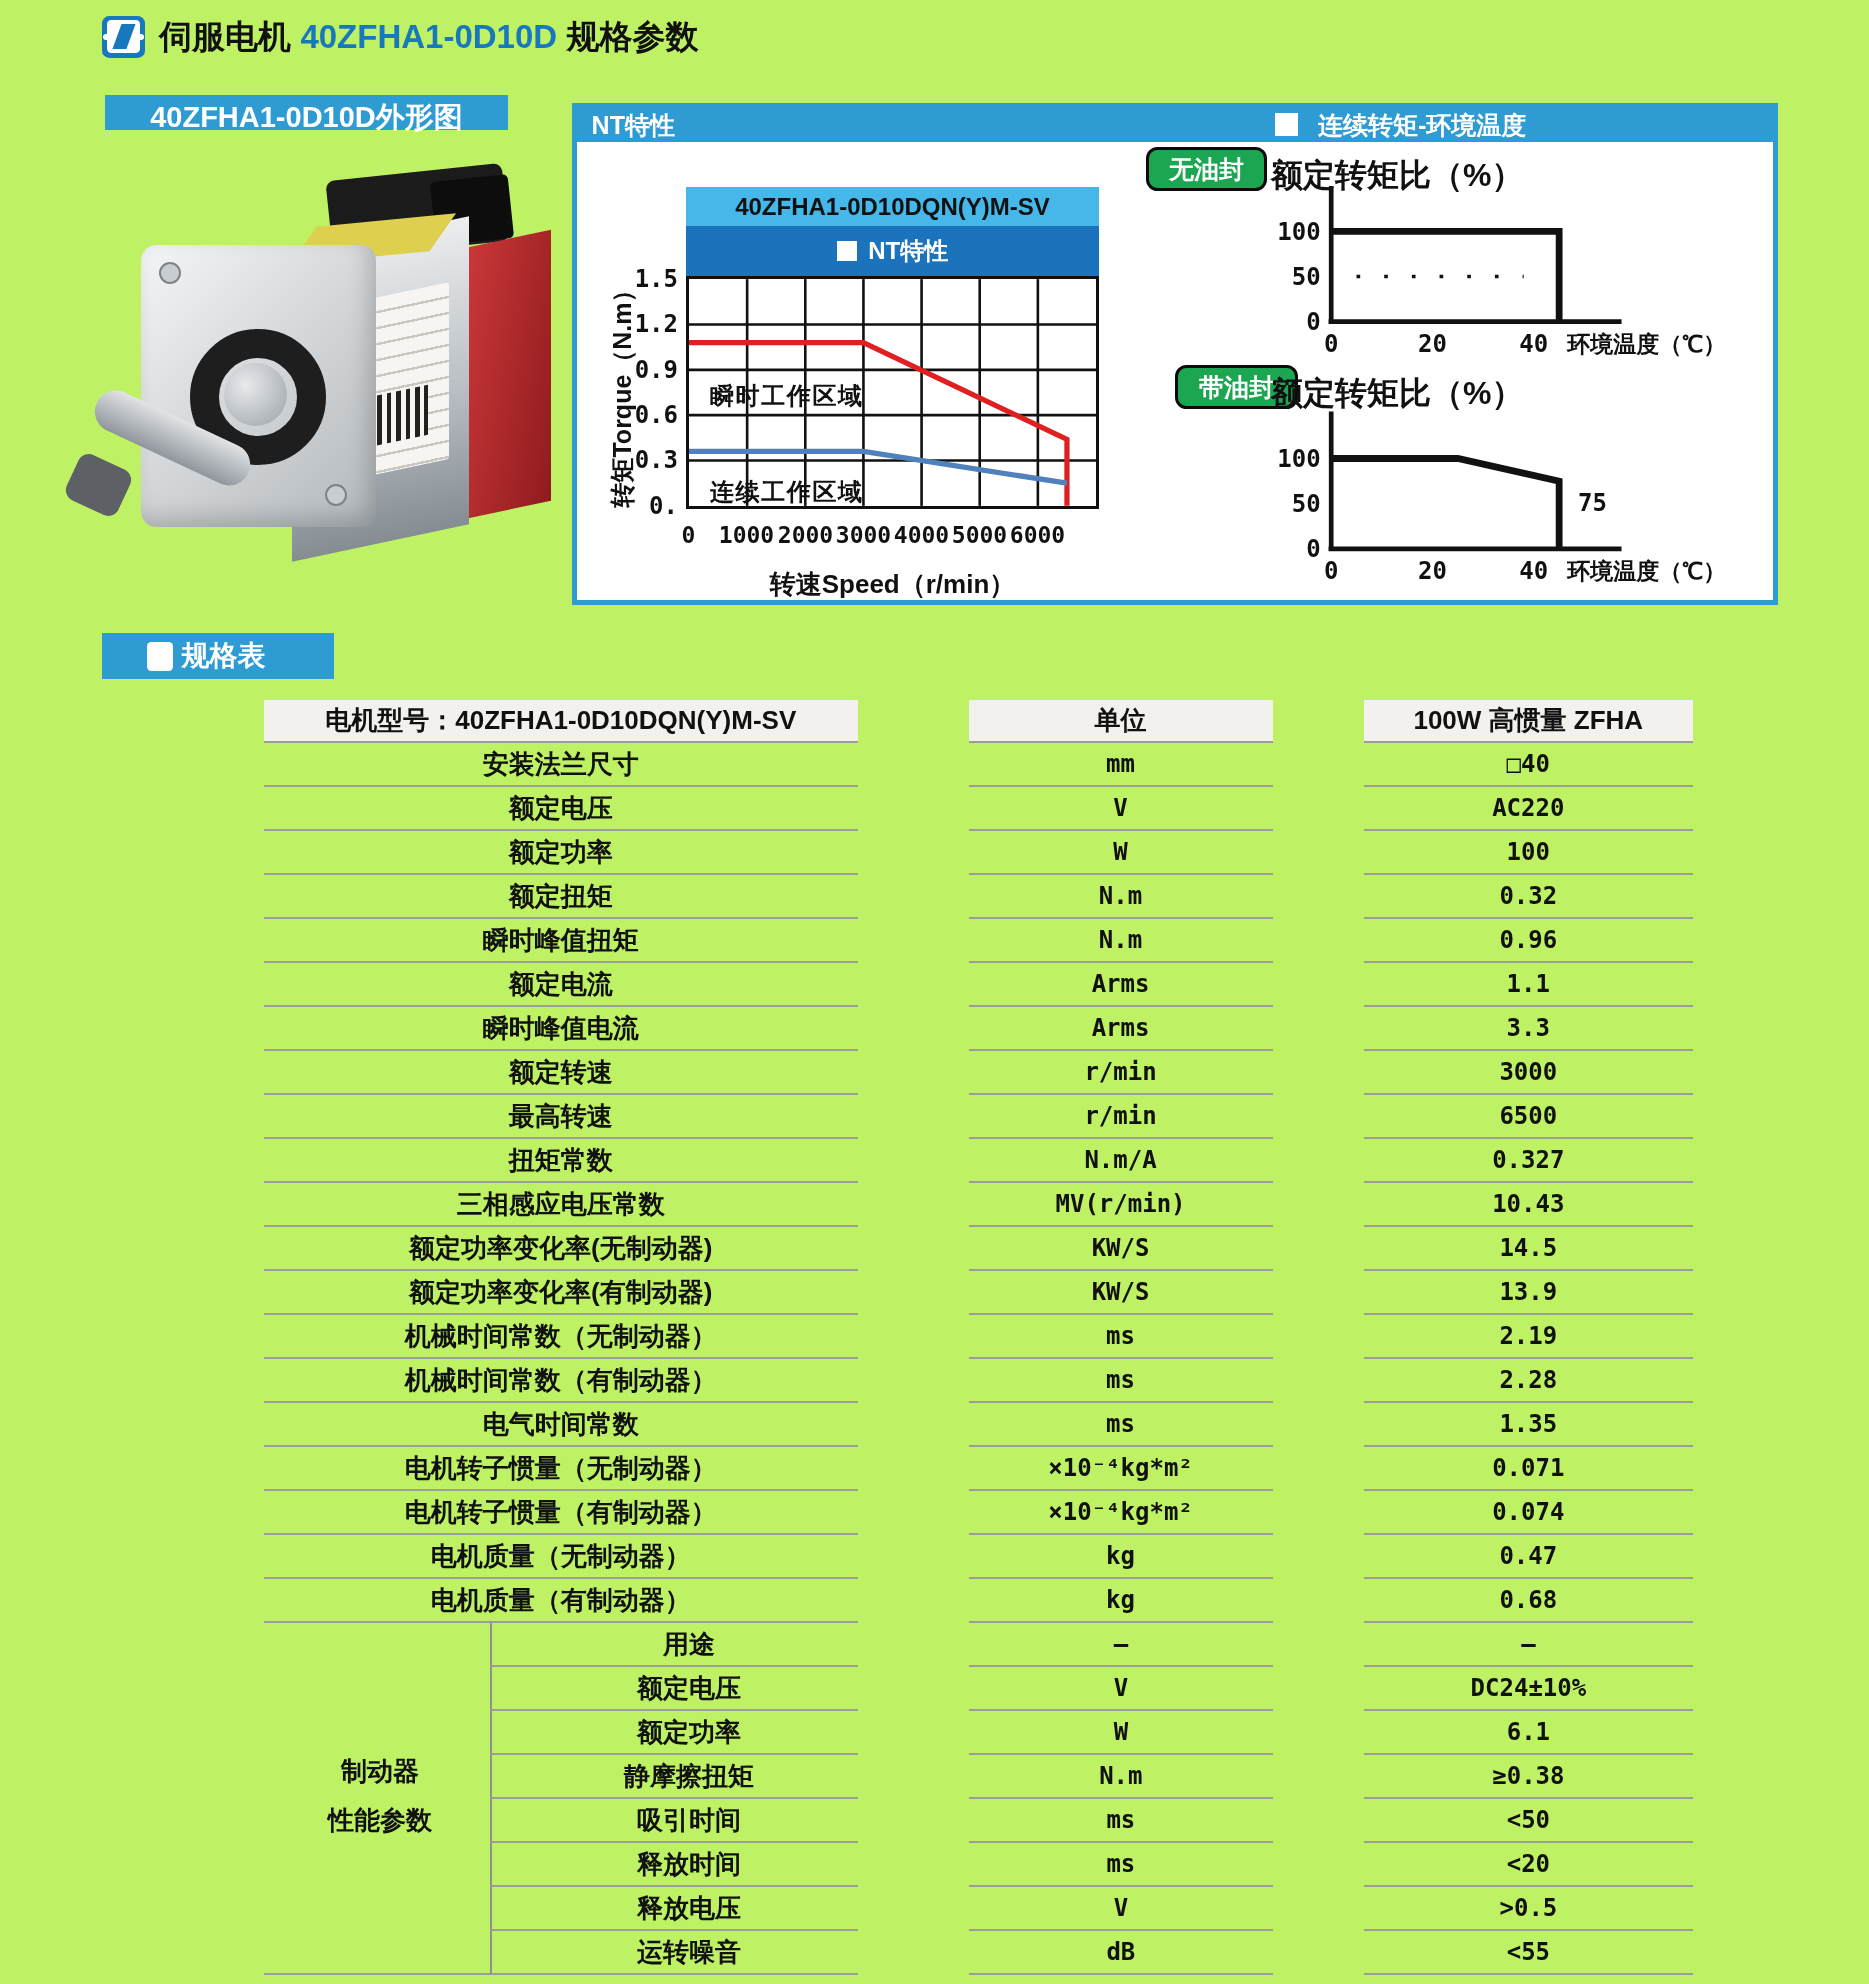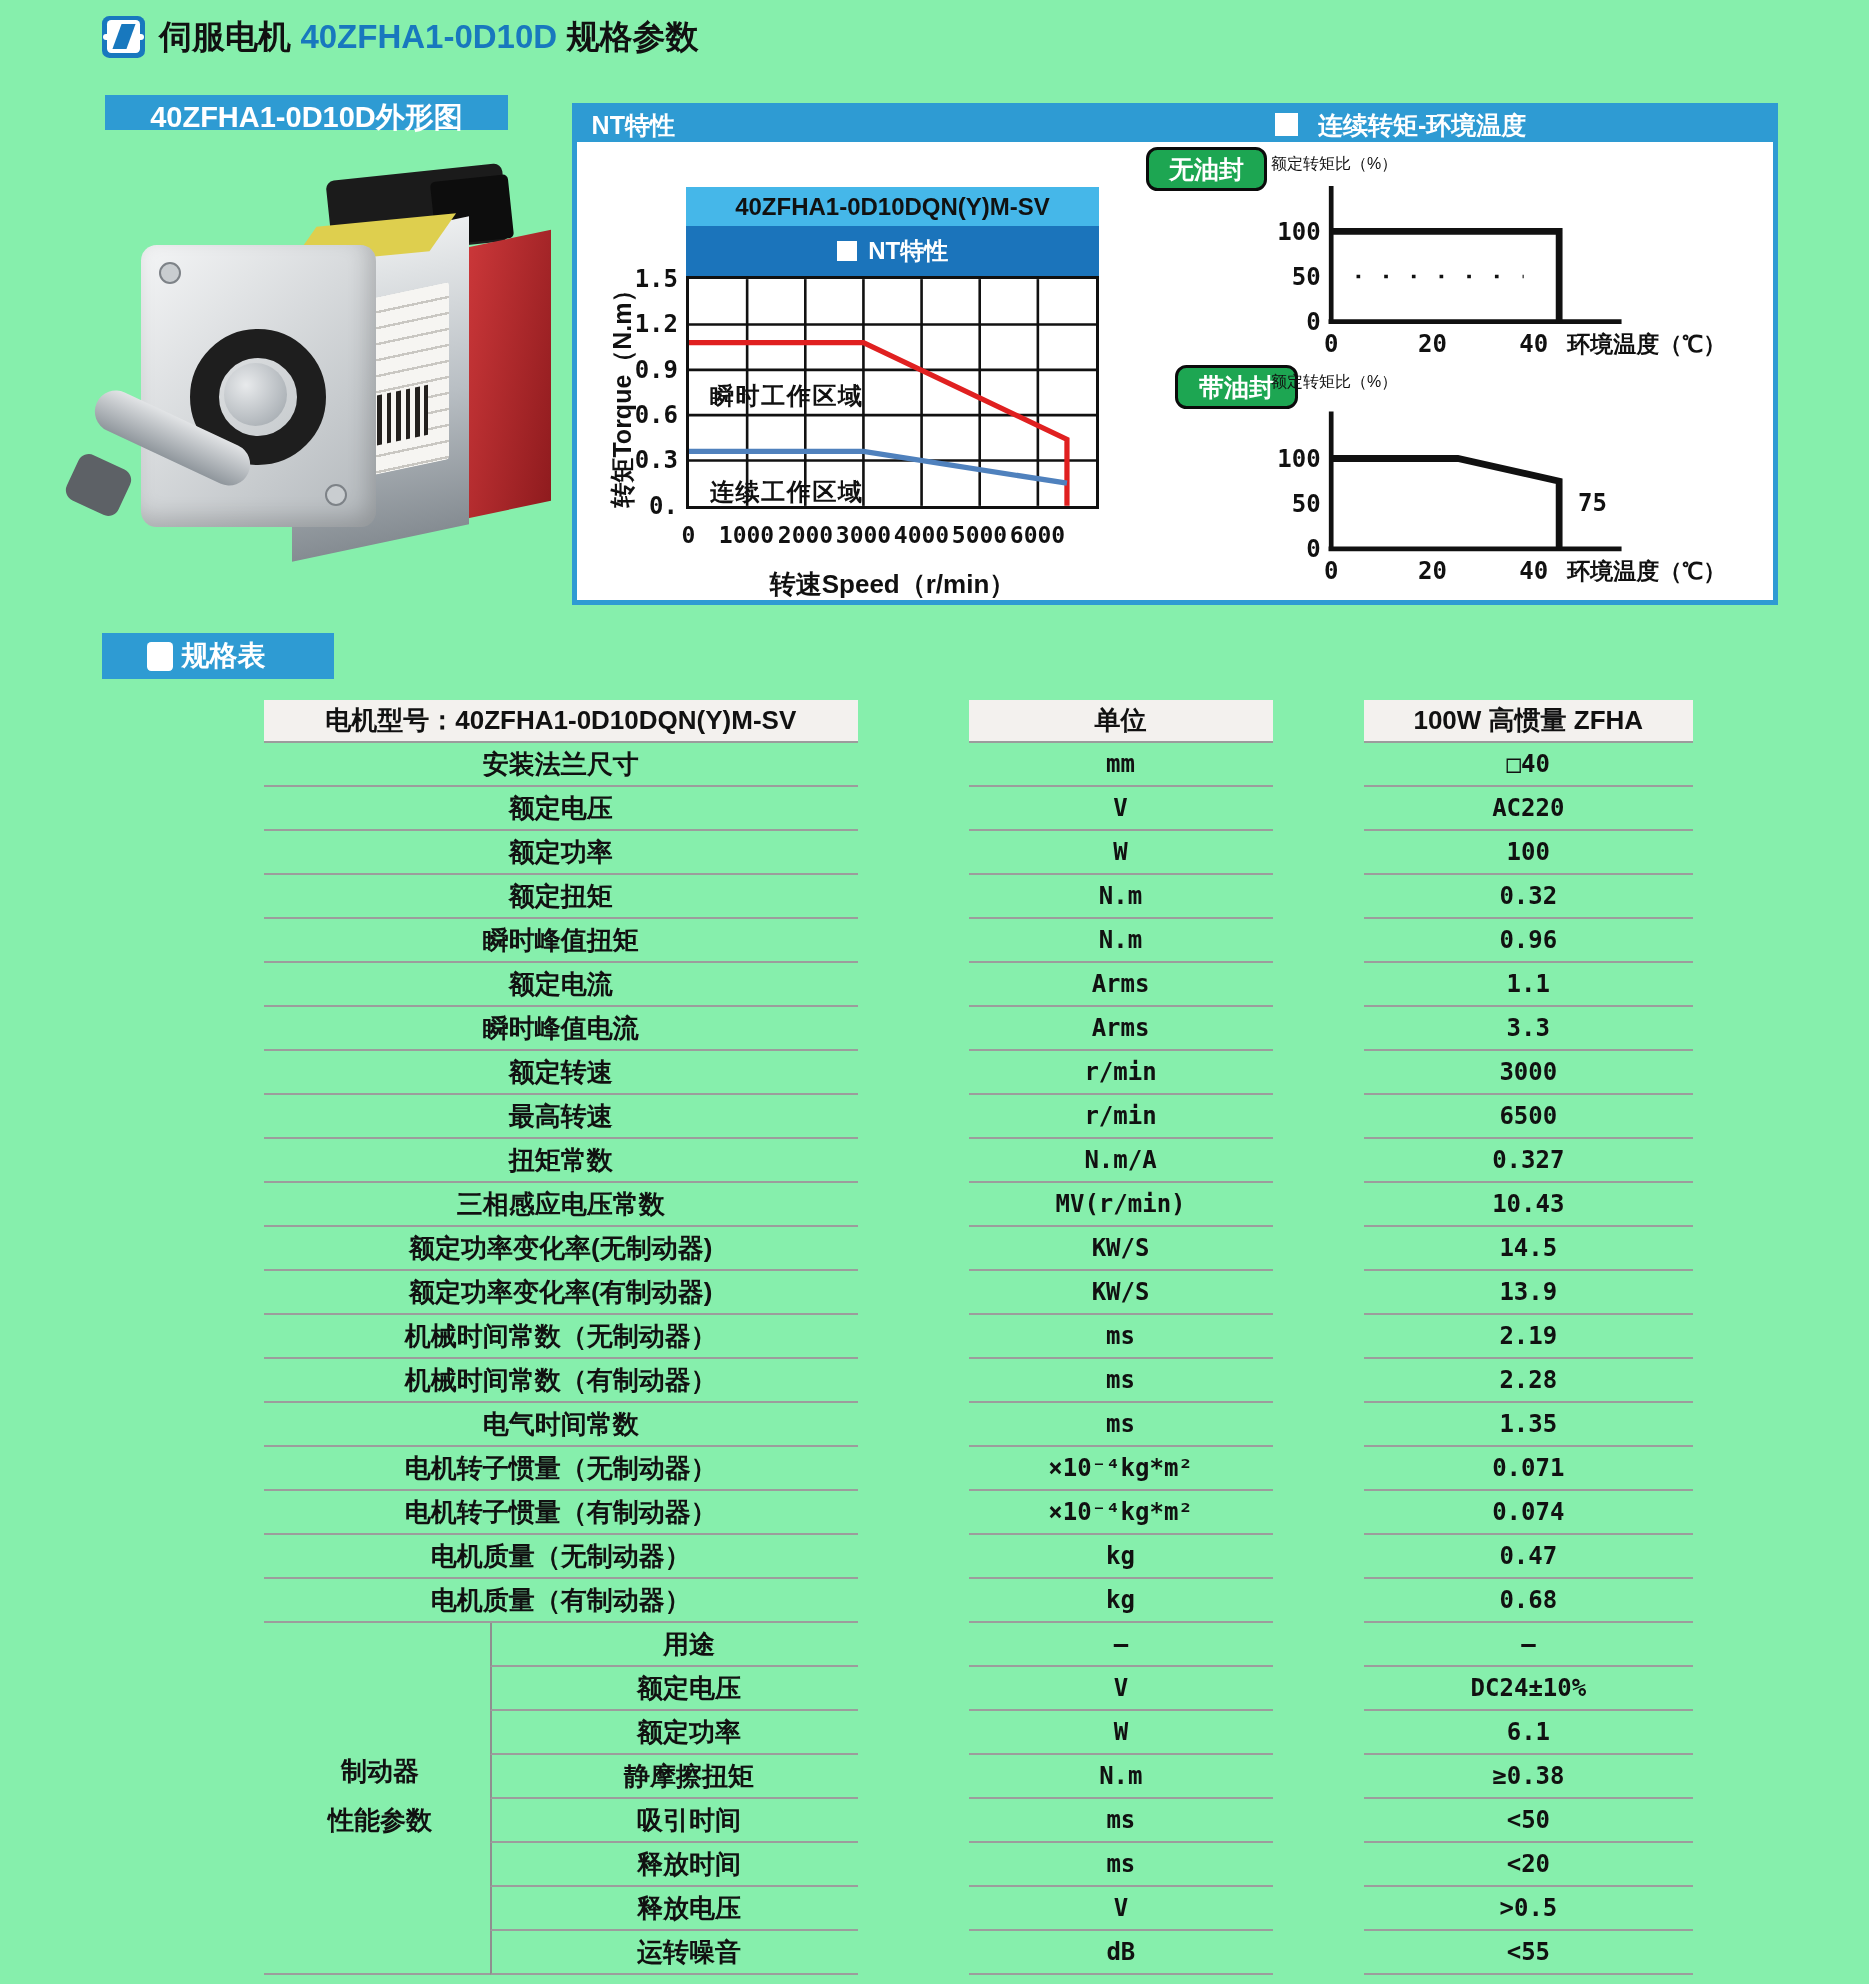--- a/index.html
+++ b/index.html
@@ -1,16 +1,16 @@
 <!DOCTYPE html>
 <html style="font-size:8.4px"><head>
 <meta charset="utf-8">
 <style>
   html,body{margin:0;padding:0;background:#fff;}
-  .page{position:relative;width:1869px;height:1985px;background:#86efac;overflow:hidden;
+  .page{position:relative;width:1869px;height:1985px;background:#bef264;overflow:hidden;
         font-family:"Liberation Sans",sans-serif;color:#111;}
 
   
   .hdr-icon{position:absolute;left:102px;top:15.7px;width:43px;height:42px;background:#1878BE;border-radius:7.3px;}
   .hdr-icon .in{position:absolute;left:4.7px;top:4.7px;right:4.7px;bottom:4.7px;background:#fff;border-radius:4.2px;display:flex;align-items:center;justify-content:center;}
   .hdr-icon .bar{width:13.6px;height:25px;background:#1878BE;transform:skewX(-20deg);}
   .hdr-icon .dot{position:absolute;width:6.8px;height:6.8px;border-radius:50%;background:#fff;top:18px;}
   .hdr-icon .dl{left:1px;} .hdr-icon .dr{right:1px;}
   .page-title{position:absolute;left:159px;top:13.6px;height:46px;line-height:46px;font-size:33px;font-weight:700;white-space:nowrap;}
   .page-title .model{color:#1878BE;margin:0 9.4px;}
@@ -56,21 +56,21 @@
   .nt-ytitle{position:absolute;left:-104px;top:271px;width:292px;height:27px;transform:rotate(-90deg);
              text-align:center;font-size:25px;font-weight:700;white-space:nowrap;}
   .nt-xtitle{position:absolute;left:109px;top:459px;width:413px;text-align:center;font-size:26px;font-weight:700;}
   .nt-a1,.nt-a2{position:absolute;left:133px;width:172px;font-size:24px;font-weight:700;letter-spacing:1.6px;white-space:nowrap;}
   .nt-a1{top:272px;} .nt-a2{top:368px;}
 
   .badge{position:absolute;background:#1DA652;border:3.7px solid #0b0b0b;border-radius:11.5px;color:#fff;
          font-size:25px;font-weight:700;display:flex;align-items:center;justify-content:center;box-sizing:border-box;}
   #badgeA{left:569px;top:39px;width:121px;height:44px;}
   #badgeB{left:565px;top:257px;width:123px;height:44px;margin-left:33px;}
-  .tt{position:absolute;font-size:16px;font-weight:400;white-space:nowrap;}
+  .tt{position:absolute;font-size:32px;font-weight:700;white-space:nowrap;}
   #labelA{left:694px;top:46px;} #labelB{left:694px;top:264px;}
   .tsvg{position:absolute;width:470px;height:188px;}
   #tempA-svg{left:679px;top:68px;} #tempB-svg{left:679px;top:292px;}
   .svg-num{font:700 46px "DejaVu Sans Mono",monospace;fill:#111;}
   .svg-cjk{font:700 44px "Liberation Sans",sans-serif;fill:#111;}
 
   
   .spec-banner{position:absolute;left:102px;top:633px;width:232px;height:46px;background:#2E9BD3;color:#fff;
                display:flex;align-items:center;font-size:28px;font-weight:700;}
   .spec-banner .sq{width:26px;height:29px;background:#fff;border-radius:4.2px;margin-left:45px;margin-right:8.4px;}

